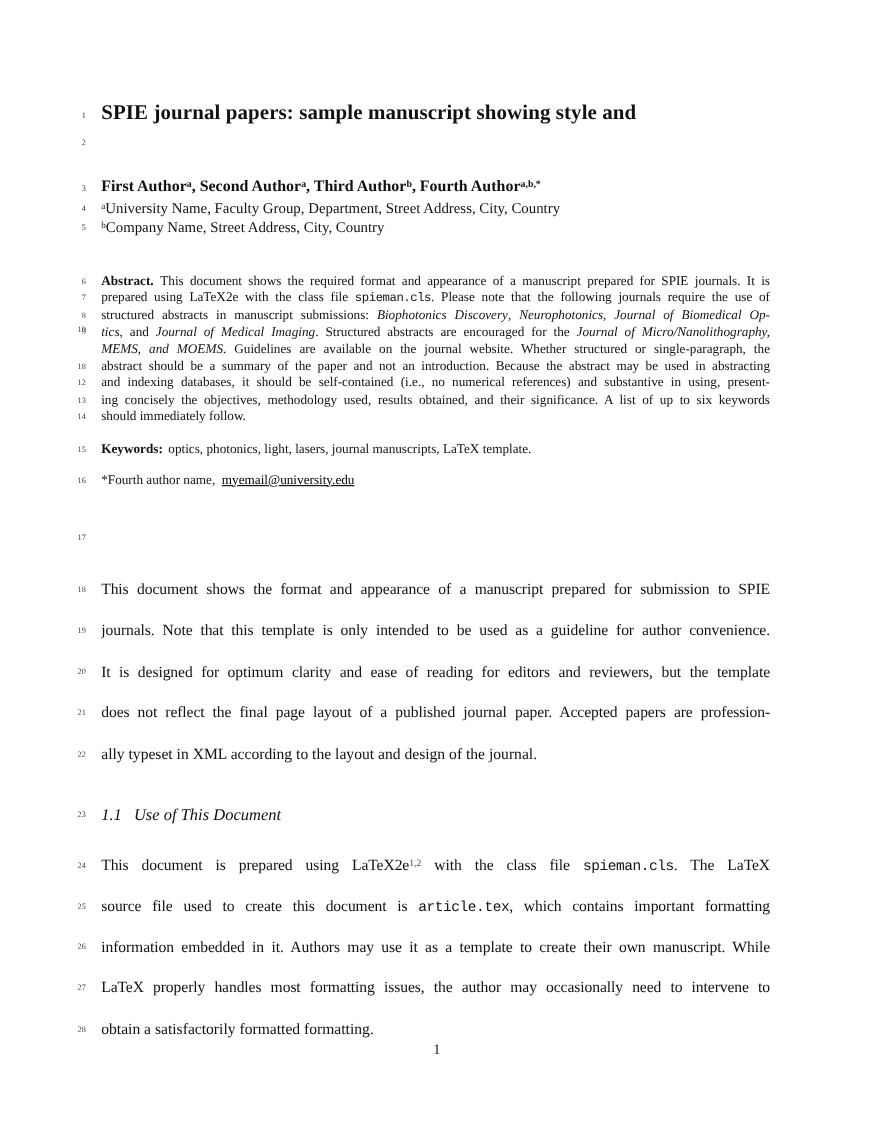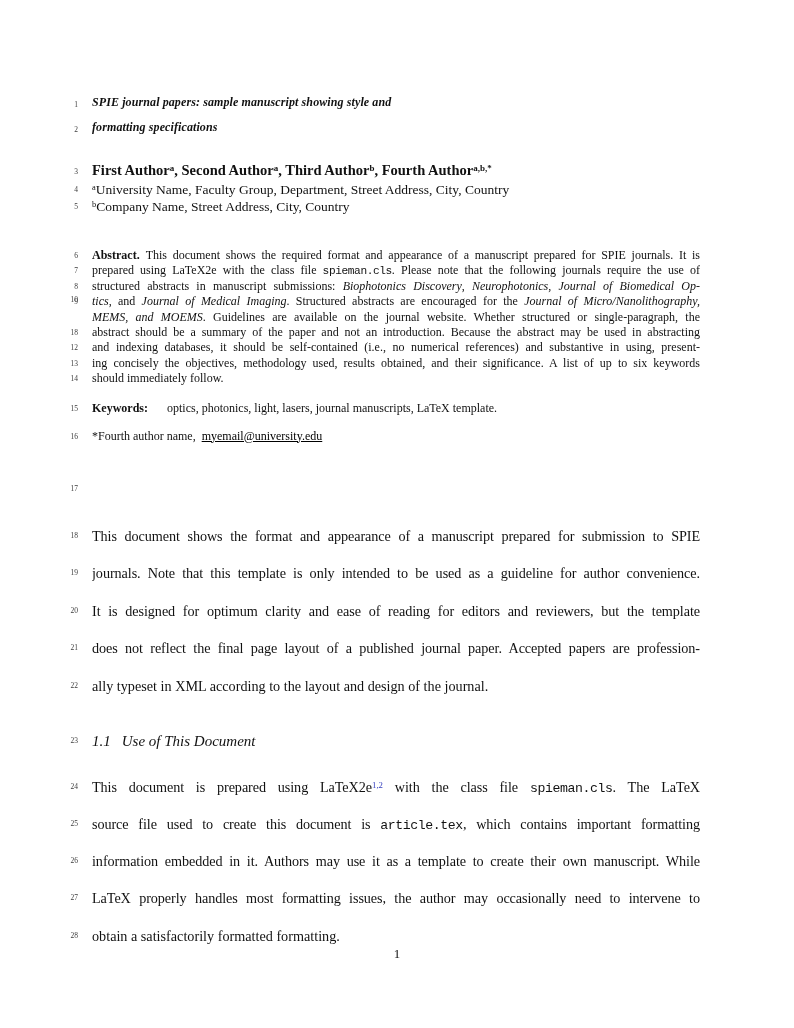--- a/index.html
+++ b/index.html
@@ -17,21 +17,21 @@
     position: absolute;
     left: 92px;
     width: 608px;
     color: #111111;
     white-space: normal;
   }
   
   .j { text-align: justify; overflow: hidden; }
   .j::after { content: ""; display: inline-block; width: 100%; height: 0; }
 
-  .t     { font-weight: bold; font-size: 12px;   line-height: 25px; height: 26px; letter-spacing: 0.1px; font-style: italic; }
+  .t     { font-weight: bold; font-size: 19px;   line-height: 25px; height: 26px; letter-spacing: 0.1px; }
   .auth  { font-weight: bold; font-size: 14.5px; line-height: 19px; height: 20px; }
   .affil { font-size: 13.5px; line-height: 17px; height: 18px; }
   .abs   { font-size: 12px;   line-height: 15px; height: 15.6px; }
   .abs.j { word-spacing: -0.5px; }
   .kw    { font-size: 12px;   line-height: 15px; height: 16px; }
   .note  { font-size: 12px;   line-height: 15px; height: 17px; }
   .h1    { font-weight: bold; font-size: 15.5px; line-height: 21px; height: 22px; }
   .h2    { font-style: italic; font-size: 15px;  line-height: 21px; height: 22px; }
   .body  { font-size: 14.2px; line-height: 21px; height: 21.5px; }
   .body.j { word-spacing: -1.2px; letter-spacing: -0.08px; }
@@ -41,40 +41,39 @@
   .it  { font-style: italic; }
   .mono {
     font-family: "Liberation Mono", "DejaVu Sans Mono", monospace;
     font-size: 0.93em; letter-spacing: -0.4px;
   }
   .sup { font-size: 0.62em; position: relative; top: -0.45em; letter-spacing: 0; }
   .link { text-decoration: underline; cursor: pointer; }
   .cite { cursor: pointer; }
   .sec-num-1 { margin-right: 9px; }
   .sec-num-2 { margin-right: 11px; }
-  .kw-label { margin-right: 19px; }
+  .kw-label { margin-right: 5px; }
   .abs-label { margin-right: 6px; }
   .email-gap { margin-left: 6px; }
 
   .num {
     position: absolute;
     left: 52px; width: 26px;
     text-align: right;
     font-size: 7.5px; line-height: 9px;
     color: #3c3c3c;
     font-family: "Liberation Serif", "DejaVu Serif", serif;
   }
 </style>
 </head>
 <body>
 
 <div class="page">
 
   <div class="row t" style="top:90px">SPIE journal papers: sample manuscript showing style and</div>
-  <div class="row t" style="top:115px">formatting specifications</div>
 
   <div class="row auth" style="top:161px"><span>First Author</span><span class="sup">a</span><span>, Second Author</span><span class="sup">a</span><span>, Third Author</span><span class="sup">b</span><span>, Fourth Author</span><span class="sup">a,b,*</span></div>
 
   <div class="row affil" style="top:181px"><span class="sup">a</span><span>University Name, Faculty Group, Department, Street Address, City, Country</span></div>
   <div class="row affil" style="top:197.5px"><span class="sup">b</span><span>Company Name, Street Address, City, Country</span></div>
 
   <div class="row abs j" style="top:248px"><span class="b abs-label">Abstract.</span><span>This document shows the required format and appearance of a manuscript prepared for SPIE journals. It is</span></div>
   <div class="row abs j" style="top:263.4px"><span>prepared using LaTeX2e with the class file </span><span class="mono">spieman.cls</span><span>. Please note that the following journals require the use of</span></div>
   <div class="row abs j" style="top:278.8px"><span>structured abstracts in manuscript submissions: </span><span class="it">Biophotonics Discovery</span><span>, </span><span class="it">Neurophotonics</span><span>, </span><span class="it">Journal of Biomedical Op-</span></div>
   <div class="row abs j" style="top:294.2px"><span class="it">tics</span><span>, and </span><span class="it">Journal of Medical Imaging</span><span>. Structured abstracts are encouraged for the </span><span class="it">Journal of Micro/Nanolithography,</span></div>

